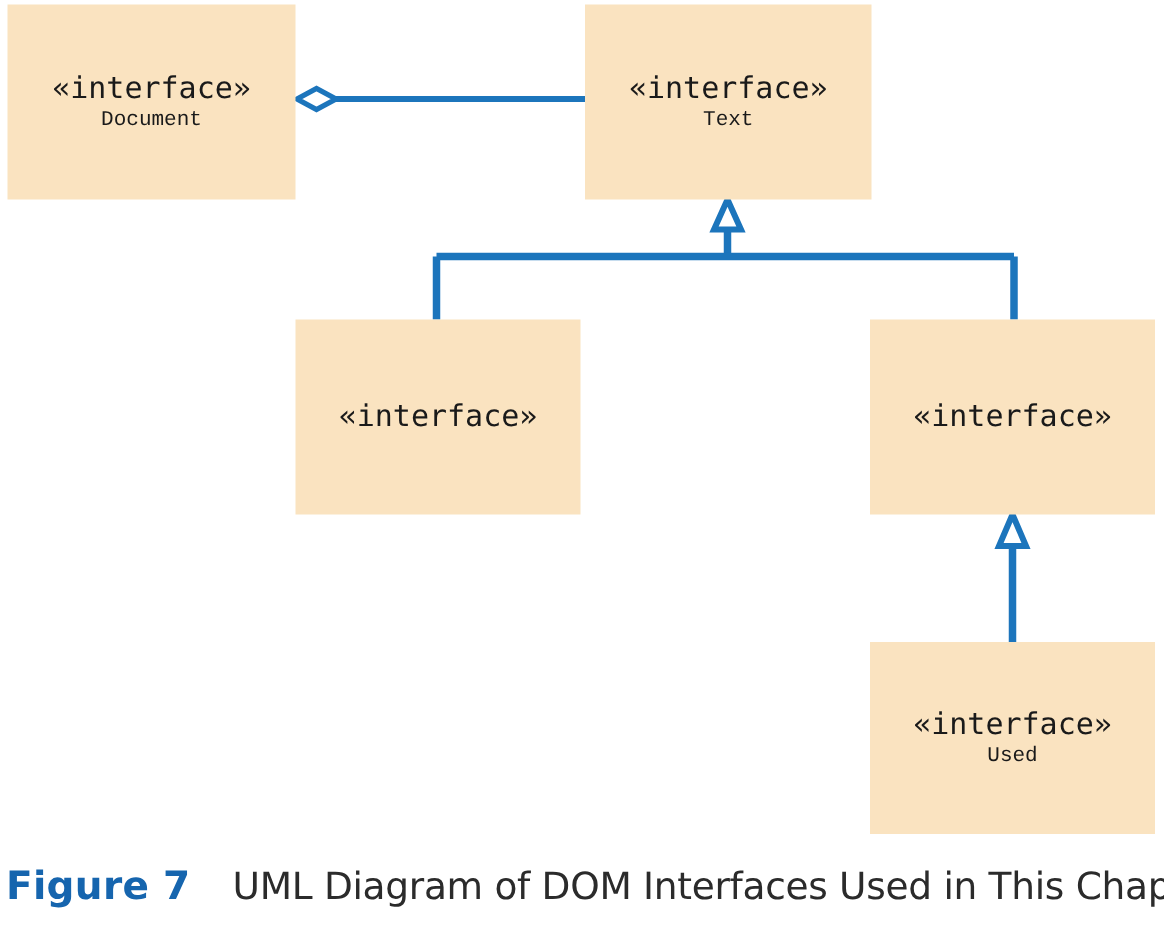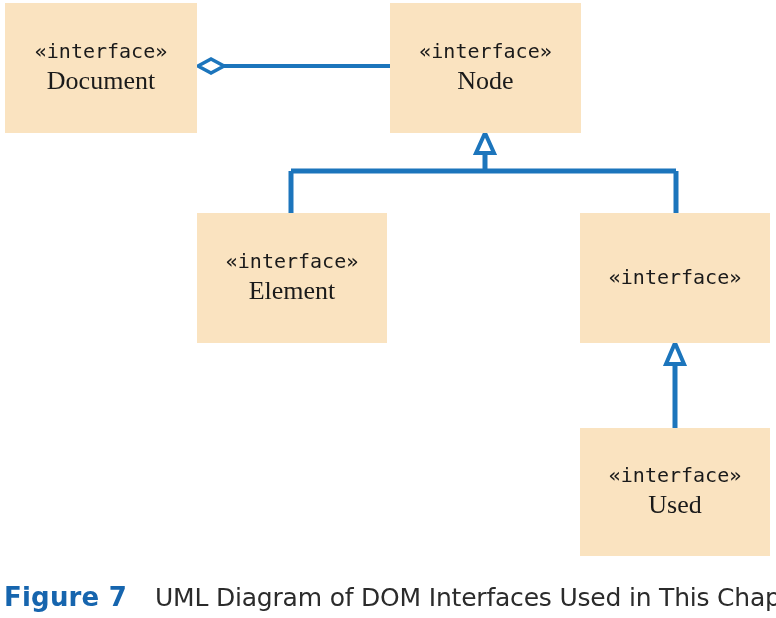--- a/index.html
+++ b/index.html
@@ -53,41 +53,41 @@
     line-height: 1.28;
   }
   .uml-stereotype {
     font-family: "DejaVu Sans Mono", monospace;
     font-size: 20px;
     color: #1a1a1a;
     letter-spacing: 0px;
     white-space: nowrap;
   }
   .uml-name {
-    font-family: Liberation Serif, serif;
-    font-size: 26px;
+    font-family: Liberation Mono, monospace;
+    font-size: 14px;
     color: #1a1a1a;
     white-space: nowrap;
   }
 
   #box-document   { left: 5px;   top: 3px;   width: 192px; height: 130px; }
   #box-node       { left: 390px; top: 3px;   width: 191px; height: 130px; }
   #box-element    { left: 197px; top: 213px; width: 190px; height: 130px; }
   #box-chardata   { left: 580px; top: 213px; width: 190px; height: 130px; }
   #box-text       { left: 580px; top: 428px; width: 190px; height: 128px; }
 
   
   #figure-caption {
     position: absolute;
     left: 0;
     top: 576px;
     width: 776px;
     height: 42px;
     display: flex;
-    align-items: center;
+    align-items: flex-start;
     white-space: nowrap;
   }
   #caption-label {
     font-family: "DejaVu Sans", sans-serif;
     font-weight: bold;
     font-size: 26px;
     color: #1665ae;
     margin-left: 4px;
     letter-spacing: 0.2px;
   }
@@ -136,26 +136,25 @@
       </g>
     </svg>
 
     <div class="uml-box" id="box-document">
       <div class="uml-stereotype">«interface»</div>
       <div class="uml-name">Document</div>
     </div>
 
     <div class="uml-box" id="box-node">
       <div class="uml-stereotype">«interface»</div>
-      <div class="uml-name">Node</div>
+      <div class="uml-name">Text</div>
     </div>
 
     <div class="uml-box" id="box-element">
       <div class="uml-stereotype">«interface»</div>
-      <div class="uml-name">Element</div>
     </div>
 
     <div class="uml-box" id="box-chardata">
       <div class="uml-stereotype">«interface»</div>
     </div>
 
     <div class="uml-box" id="box-text">
       <div class="uml-stereotype">«interface»</div>
       <div class="uml-name">Used</div>
     </div>

